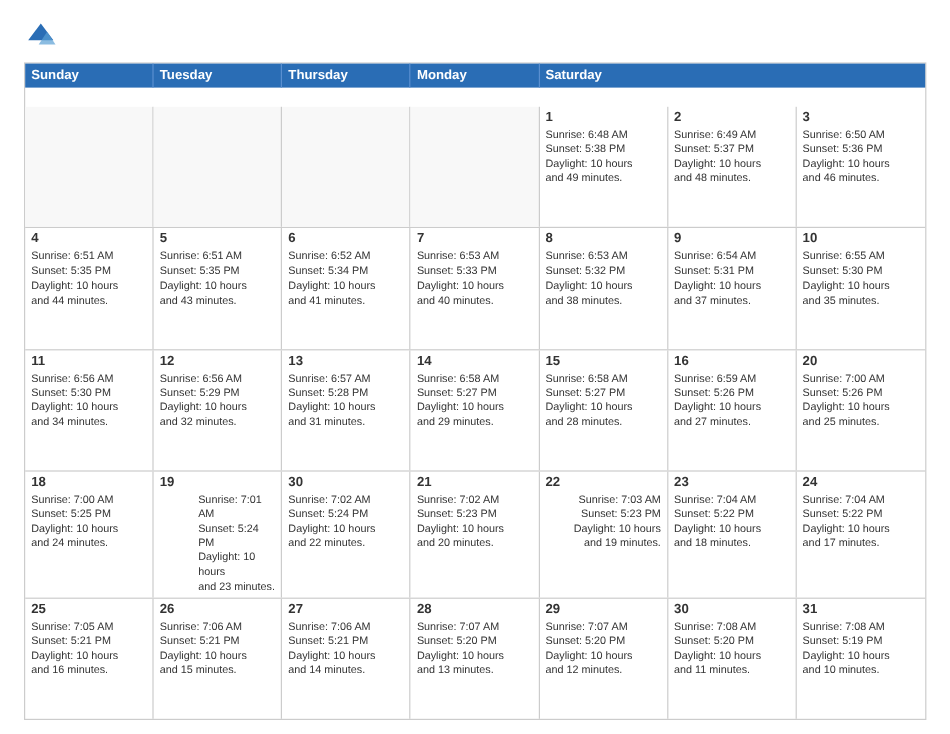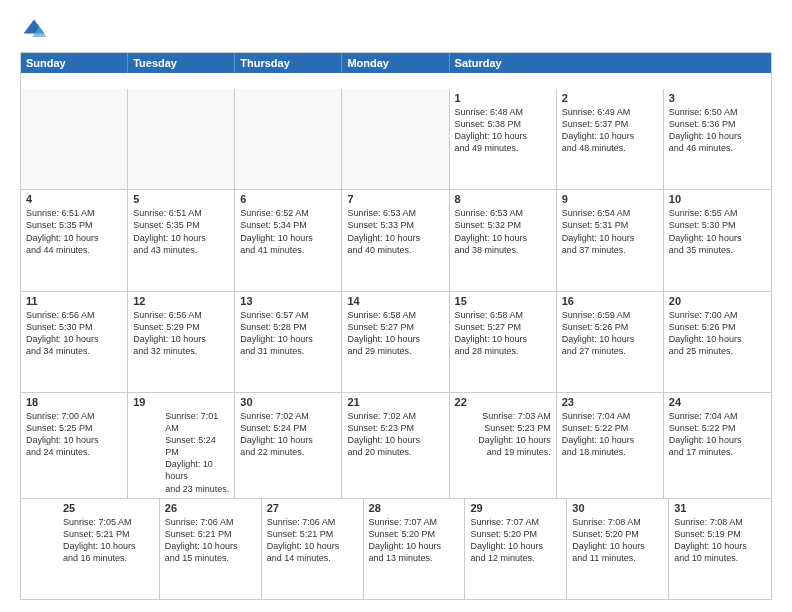--- a/index.html
+++ b/index.html
@@ -80,21 +80,21 @@
       flex: 1;
       display: flex;
       flex-direction: column;
     }
     .cal-week {
       display: grid;
       grid-template-columns: repeat(7, 1fr);
       flex: 1;
       border-bottom: 1px solid #ccc;
     }
-    .cal-week:last-child { border-bottom: none; margin-left: 37px; }
+    .cal-week:last-child { border-bottom: none; }
     .cal-cell {
       border-right: 1px solid #ccc;
       padding: 3px 5px;
       font-size: 9.5px;
       color: #333;
       vertical-align: top;
       min-height: 0;
       overflow: hidden;
     }
     .cal-cell:last-child { border-right: none; }

